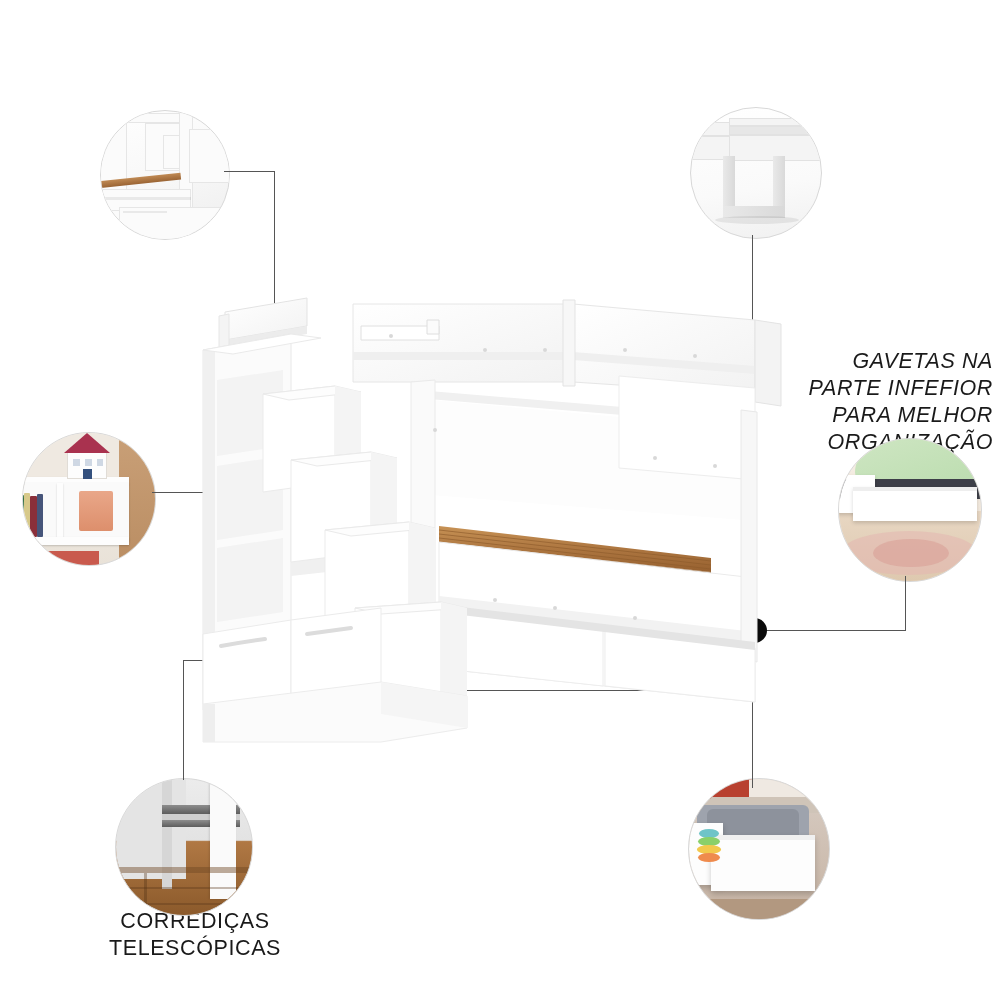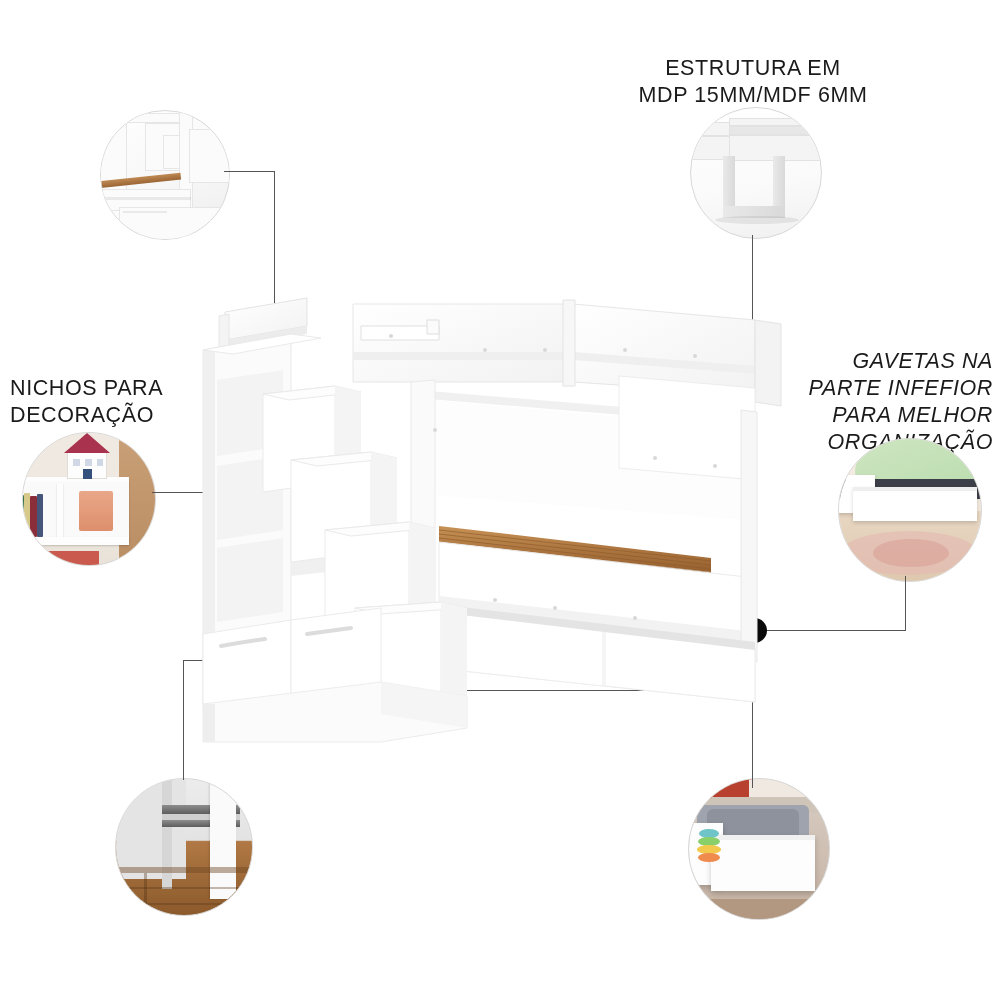--- a/index.html
+++ b/index.html
@@ -118,40 +118,36 @@
     <i class="s-panel" style="left:-6px;top:78px;width:96px;height:22px;"></i>
     <i class="s-shadow" style="left:-6px;top:86px;width:96px;height:3px;"></i>
     <i class="s-panel" style="left:18px;top:96px;width:112px;height:34px;"></i>
     <i class="s-shadow" style="left:22px;top:100px;width:44px;height:2px;"></i>
   </div>
 
   <div class="line h" style="left:224px;top:171px;width:50px;"></div>
   <div class="line v" style="left:274px;top:171px;height:175px;"></div>
   <div class="dot" style="left:266px;top:337px;width:22px;height:22px;"></div>
 
-  <div class="callout-label lbl-center" style="left:608px;top:55px;width:290px;">ESTRUTURA EM
-MDP 15MM/MDF 6MM</div>
 
   <div class="inset art-struct" style="left:690px;top:107px;width:130px;height:130px;">
     <i class="st-bar" style="left:-4px;top:14px;width:48px;height:14px;"></i>
     <i class="st-bar" style="left:-4px;top:28px;width:48px;height:24px;"></i>
     <i class="st-bar" style="left:38px;top:10px;width:92px;height:8px;"></i>
     <i class="st-bar" style="left:38px;top:18px;width:92px;height:9px;background:#e7e7e7;"></i>
     <i class="st-bar" style="left:38px;top:27px;width:92px;height:26px;"></i>
     <i class="st-leg" style="left:32px;top:48px;width:12px;height:60px;"></i>
     <i class="st-leg" style="left:82px;top:48px;width:12px;height:60px;"></i>
     <i class="st-leg" style="left:32px;top:98px;width:62px;height:12px;"></i>
     <i class="s-shadow" style="left:24px;top:108px;width:84px;height:8px;border-radius:50%;"></i>
   </div>
 
   <div class="line v" style="left:752px;top:235px;height:105px;"></div>
   <div class="dot" style="left:740px;top:326px;width:24px;height:24px;"></div>
 
-  <div class="callout-label lbl-left" style="left:10px;top:375px;width:200px;">NICHOS PARA
-DECORAÇÃO</div>
 
   <div class="inset art-niche" style="left:22px;top:432px;width:132px;height:132px;">
     <i class="n-wall" style="left:-10px;top:-10px;width:152px;height:60px;"></i>
     <i class="n-wood" style="left:96px;top:-10px;width:50px;height:152px;"></i>
     <i class="n-shelf" style="left:-14px;top:44px;width:120px;height:7px;"></i>
     <i class="n-shelf" style="left:-14px;top:50px;width:120px;height:58px;background:#fafafa;"></i>
     <i class="n-shelf" style="left:34px;top:50px;width:6px;height:58px;"></i>
     <i class="n-shelf" style="left:-14px;top:104px;width:120px;height:8px;"></i>
     <i class="n-house-body" style="left:44px;top:18px;width:40px;height:28px;"></i>
     <i class="n-roof" style="left:41px;top:0px;"></i>
@@ -183,20 +179,22 @@
     <i class="d-box" style="left:14px;top:48px;width:124px;height:34px;"></i>
     <i style="left:14px;top:48px;width:124px;height:4px;background:#eeeeee;"></i>
     <i class="d-rug" style="left:2px;top:92px;width:136px;height:44px;opacity:.55;"></i>
     <i style="left:34px;top:100px;width:76px;height:28px;border-radius:50%;background:#d79a92;opacity:.5;"></i>
   </div>
 
   <div class="line v" style="left:905px;top:576px;height:54px;"></div>
   <div class="line h" style="left:766px;top:630px;width:140px;"></div>
   <div class="dot" style="left:742px;top:618px;width:25px;height:25px;"></div>
 
+  <div class="callout-label lbl-center" style="left:75px;top:908px;width:240px;">CORREDIÇAS
+TELESCÓPICAS</div>
 
   <div class="inset art-slide" style="left:115px;top:778px;width:136px;height:136px;">
     <i class="sl-panel" style="left:-10px;top:-10px;width:80px;height:110px;"></i>
     <i style="left:46px;top:-10px;width:10px;height:120px;background:#d6d6d6;"></i>
     <i class="sl-rail" style="left:46px;top:26px;width:78px;height:9px;"></i>
     <i style="left:46px;top:35px;width:78px;height:6px;background:#cfcfcf;"></i>
     <i class="sl-rail" style="left:46px;top:41px;width:78px;height:7px;"></i>
     <i class="sl-board" style="left:94px;top:-10px;width:26px;height:130px;"></i>
     <i style="left:-10px;top:88px;width:150px;height:6px;background:#6e4723;opacity:.45;"></i>
     <i class="sl-floorline" style="left:-10px;top:108px;width:150px;height:2px;"></i>

